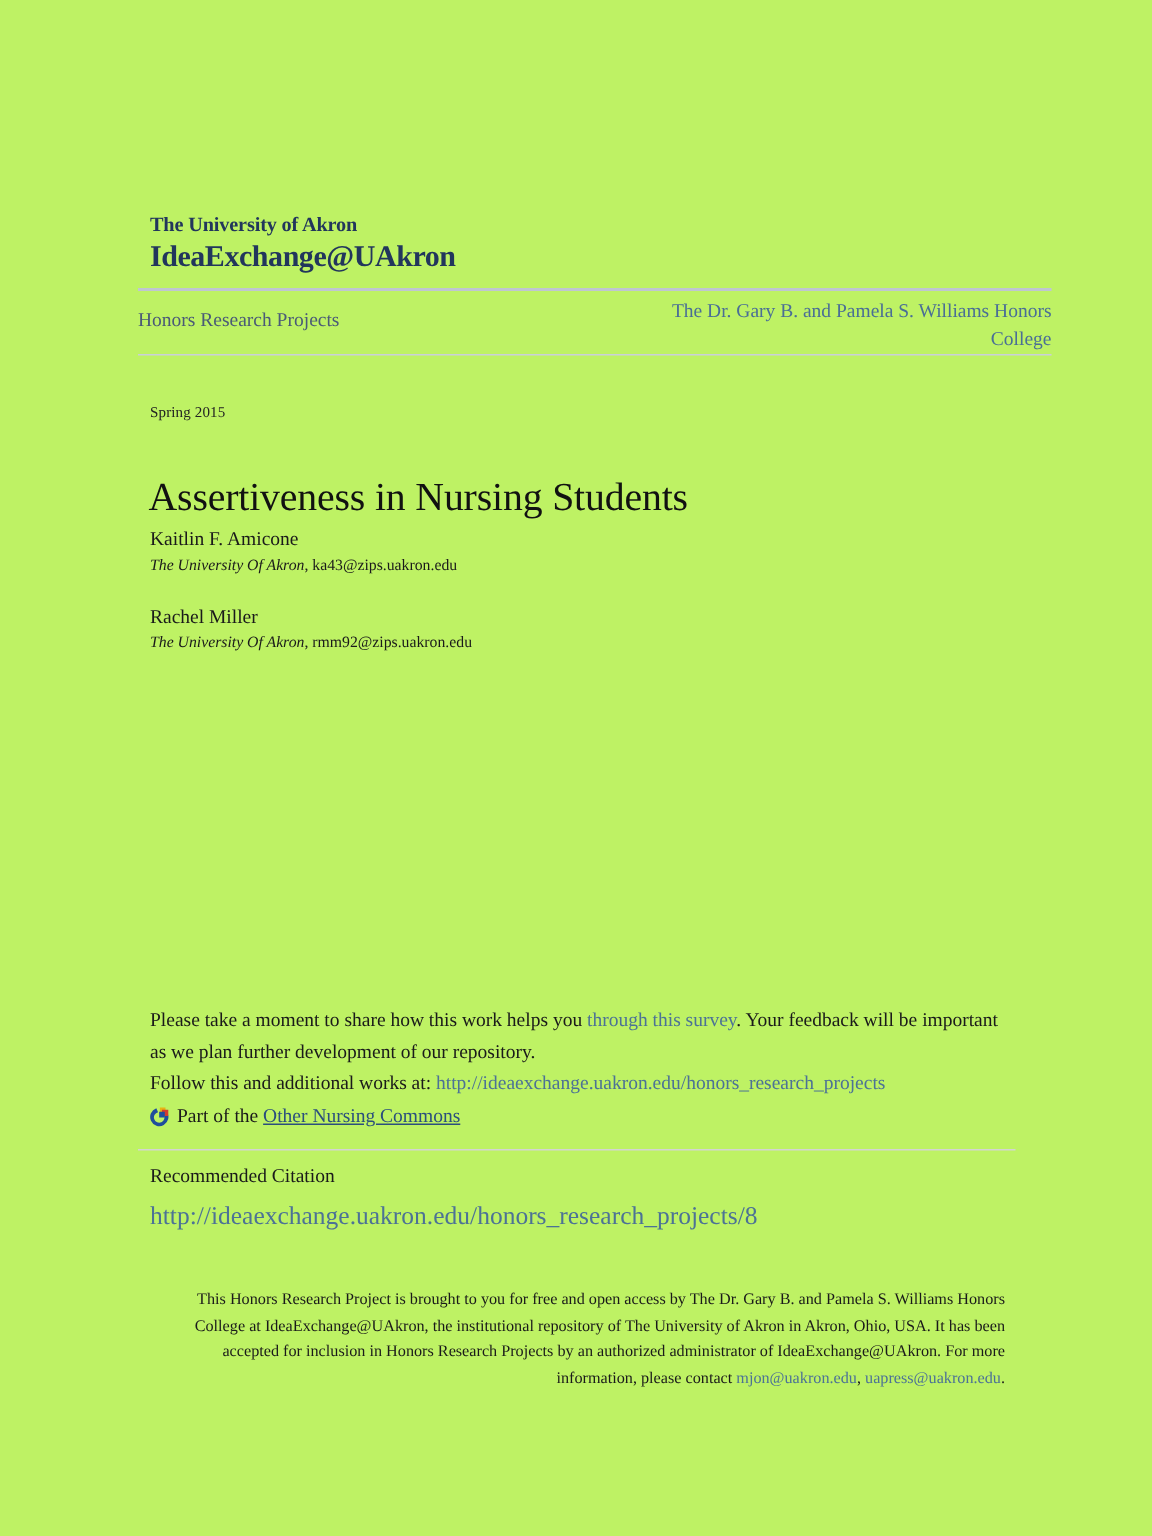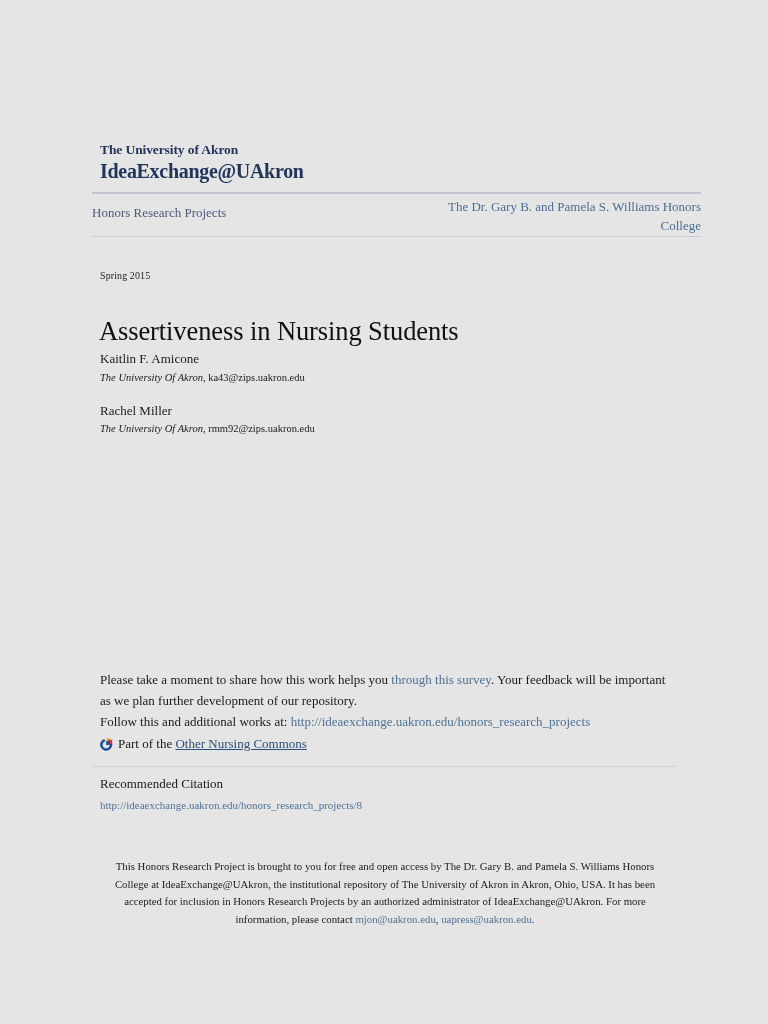--- a/index.html
+++ b/index.html
@@ -14,21 +14,21 @@
     color: #1a1a1a;
     position: relative;
     overflow: hidden;
   }
 
   .page {
     position: absolute;
     left: 0; top: 0;
     width: 768px;
     height: 1024px;
-    background: #e5e5e5;
+    background: #bef264;
   }
 
   
   .masthead {
     position: absolute;
     left: 100px;
     top: 142px;
     width: 600px;
   }
   .mast-line1 {
@@ -206,35 +206,35 @@
   }
   .cite-body {
     font-size: 10.8px;
     color: #1a1a1a;
     line-height: 1.62;
   }
   .cite-body .ital {
     font-style: italic;
   }
   .cite-url {
-    font-size: 11px;
+    font-size: 17px;
     line-height: 1.62;
     margin-top: 1px;
   }
 
   
   .disclaimer {
     position: absolute;
     left: 100px;
     top: 858px;
     width: 570px;
     font-size: 10.8px;
     line-height: 1.63;
     color: #1a1a1a;
-    text-align: center;
+    text-align: right;
   }
 </style>
 </head>
 <body>
 
 <div class="page">
 
   <div class="masthead">
     <div class="mast-line1">The University of Akron</div>
     <div class="mast-line2">IdeaExchange@UAkron</div>

